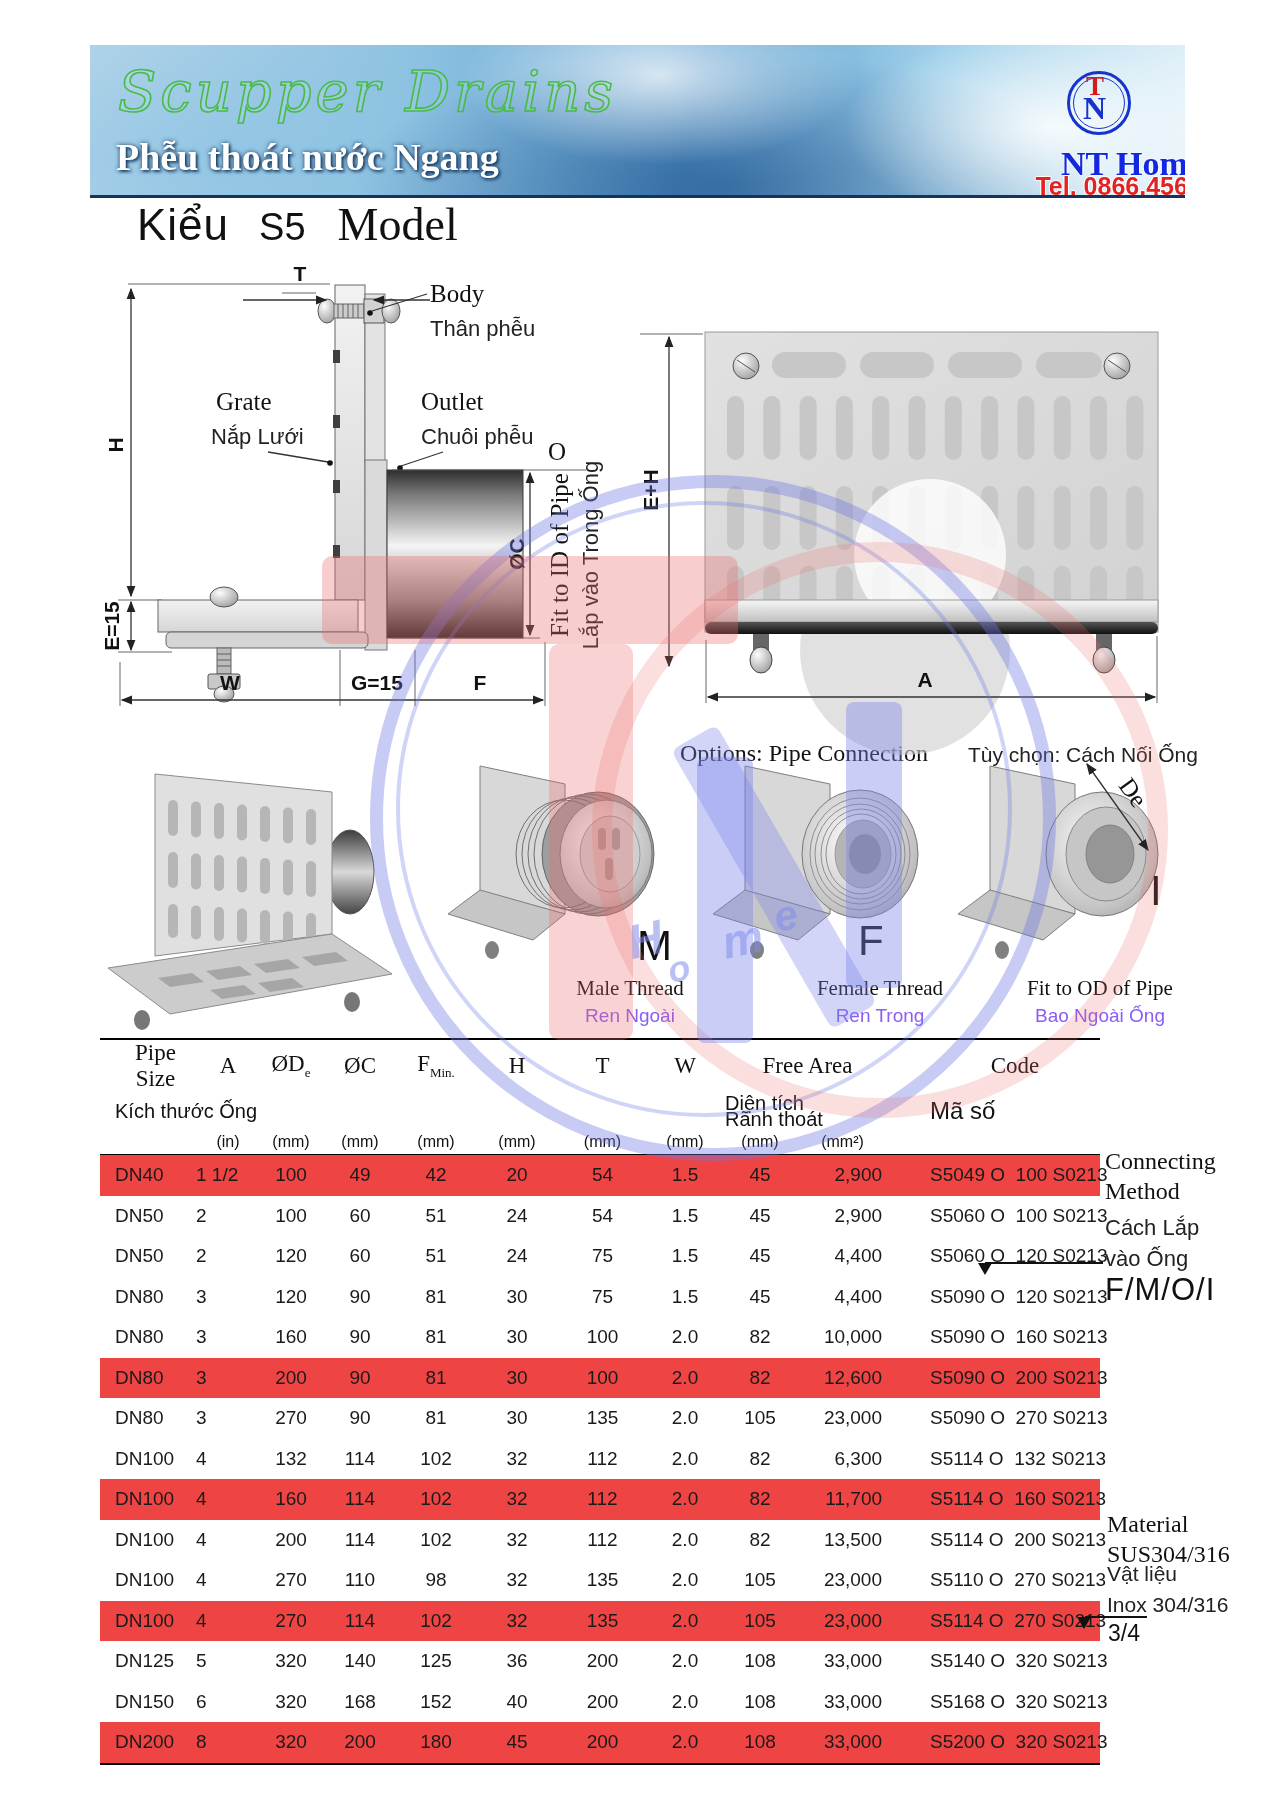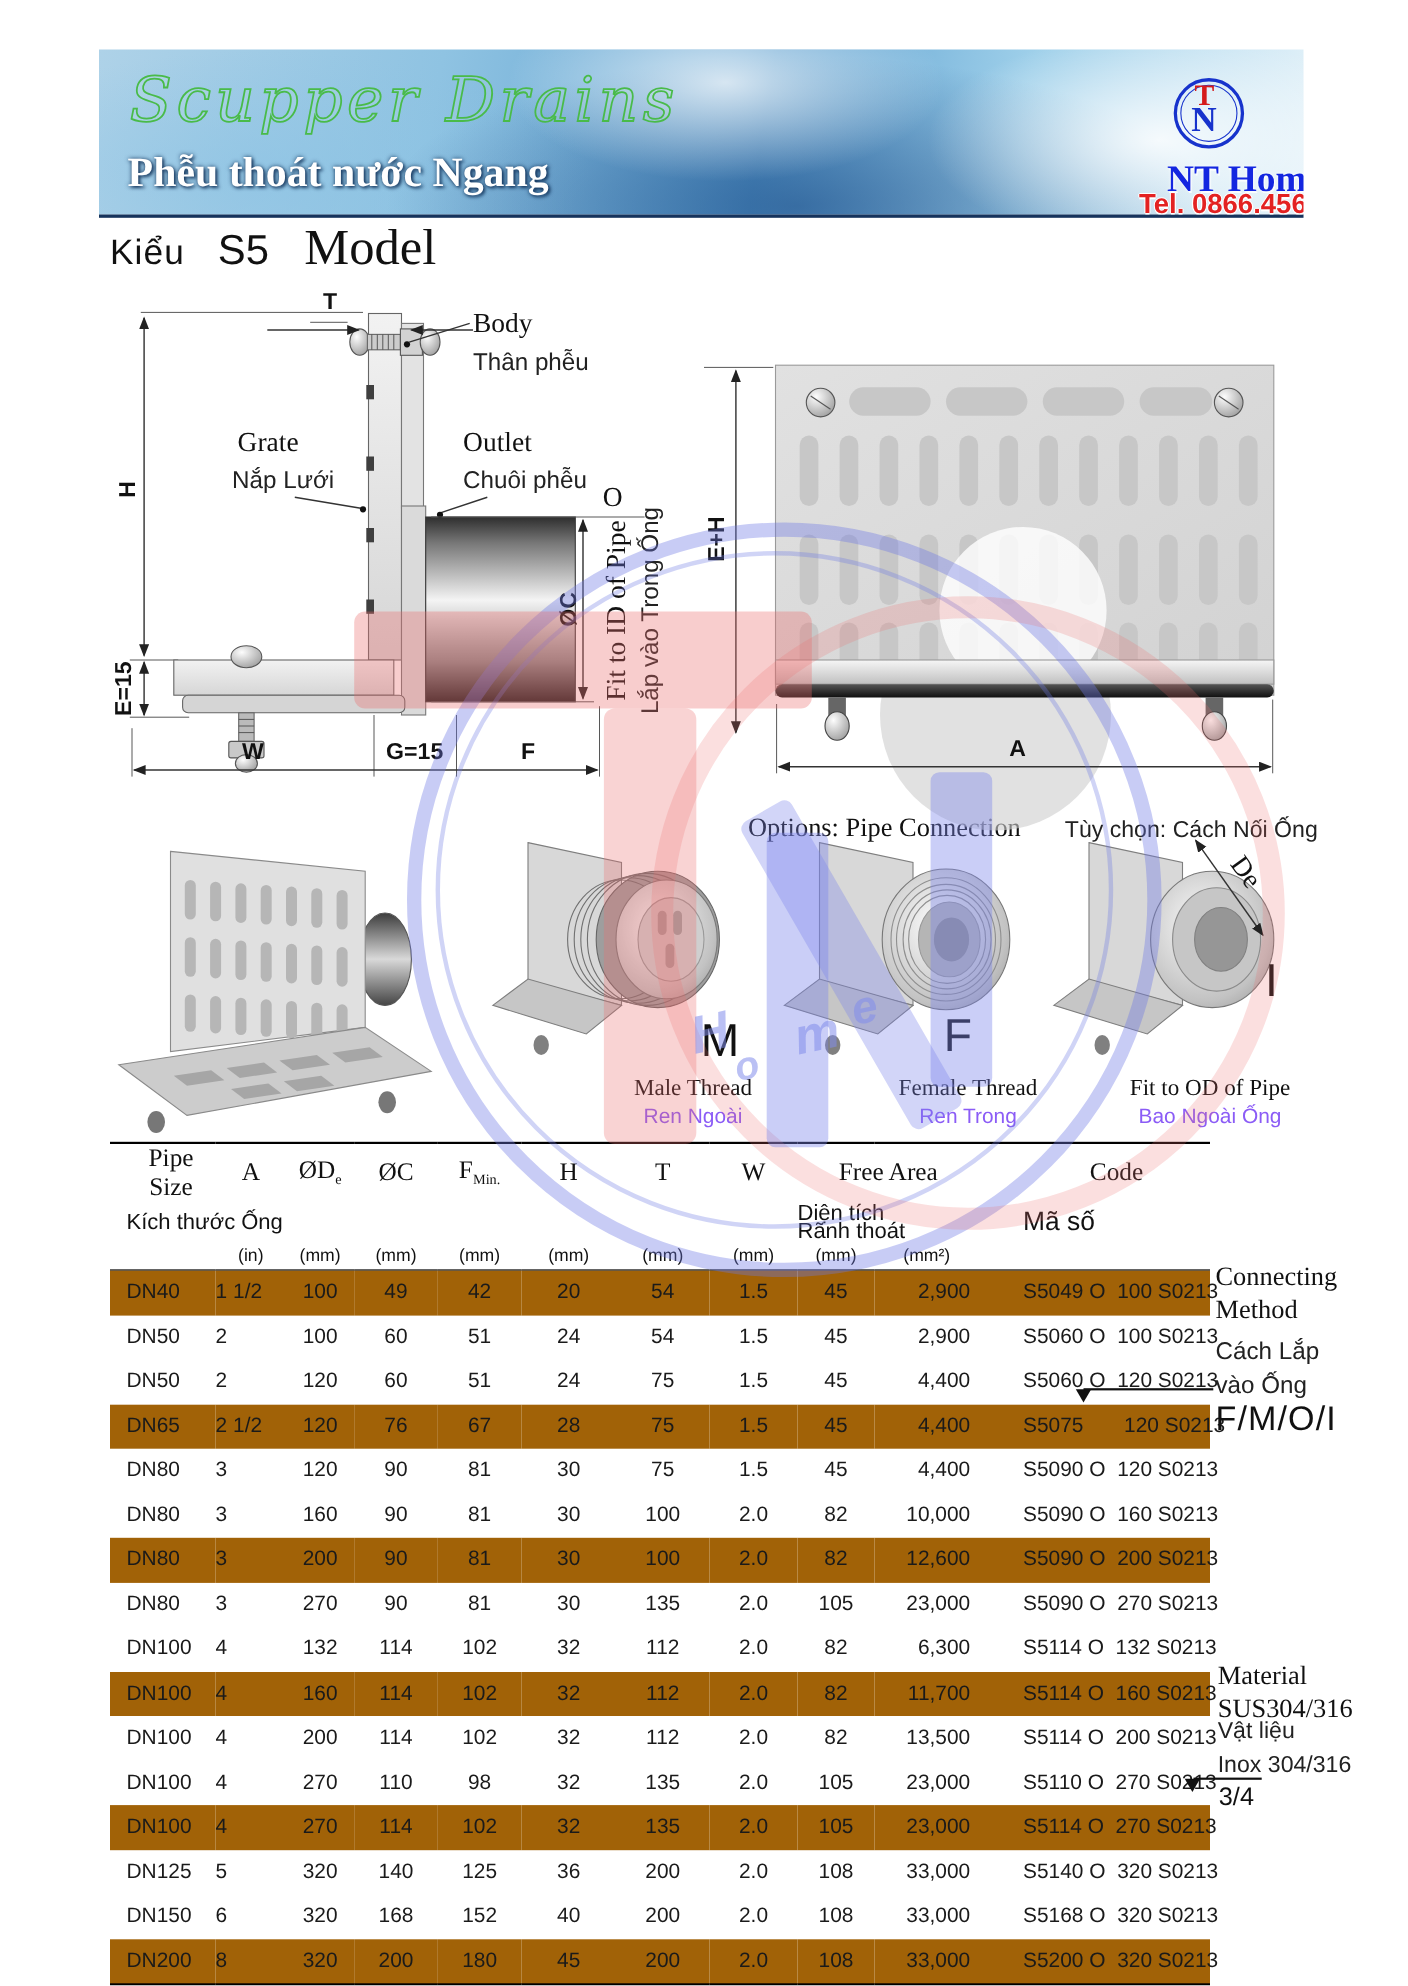--- a/index.html
+++ b/index.html
@@ -30,21 +30,21 @@
     font-size:32px;color:#1733cc;}
   #brand{position:absolute;left:912px;top:100px;width:260px;text-align:center;
     font-family:"Liberation Serif","DejaVu Serif",serif;font-weight:bold;font-size:34px;color:#1326e0;
     text-shadow:0 0 3px rgba(255,255,255,.9),1px 1px 0 rgba(255,255,255,.8);}
   #phone{position:absolute;left:912px;top:127px;width:268px;text-align:center;
     font-weight:bold;font-size:25px;color:#e32222;
     text-shadow:-1px 0 #fff,1px 0 #fff,0 -1px #fff,0 1px #fff;}
 
   
   #model-line{position:absolute;left:100px;top:198px;}
-  #model-line .kieu{font-size:32px;letter-spacing:1px;}
+  #model-line .kieu{font-size:44px;letter-spacing:1px;margin-left:37px;}
   #model-line .s5{font-size:38px;margin-left:30px;}
   #model-line .mdl{font-family:"Liberation Serif","DejaVu Serif",serif;font-size:46px;margin-left:32px;}
 
   
   svg{position:absolute;left:0;top:0;}
   svg text{fill:#111;}
   .dim{font-family:"Liberation Sans","DejaVu Sans",sans-serif;font-weight:bold;font-size:21px;}
   .lblser{font-family:"Liberation Serif","DejaVu Serif",serif;font-size:25px;}
   .lblsan{font-family:"Liberation Sans","DejaVu Sans",sans-serif;font-size:22px;fill:#222;}
   .dln{stroke:#333;stroke-width:1.3;fill:none;}
@@ -70,21 +70,21 @@
   .cap-vi{position:absolute;text-align:center;font-size:19px;color:#8b5cf6;}
 
   
   #spec{position:absolute;left:100px;top:1038px;width:1000px;border-collapse:collapse;table-layout:fixed;
         border-top:2.5px solid #000;border-bottom:2px solid #000;z-index:2;}
   #spec th,#spec td{padding:0;font-weight:normal;vertical-align:middle;}
   #spec thead tr.r1 th{height:38px;font-family:"Liberation Serif","DejaVu Serif",serif;font-size:23px;text-align:center;}
   #spec thead tr.r2 th{height:38px;font-size:20px;text-align:left;}
   #spec thead tr.r3 th{height:24px;font-size:16px;text-align:center;border-bottom:1.3px solid #000;}
   #spec tbody td{height:40.5px;font-size:19px;text-align:center;color:#1a1a1a;}
-  #spec tbody tr.shaded{background:#a16207;}
+  #spec tbody tr.shaded{background:#ef4444;}
   #spec .al{text-align:left;}
   #spec .dn{padding-left:15px;text-align:left;}
   #spec td.c0{padding-left:15px;text-align:left;}
   #spec td.c1{text-align:left;}
   #spec td.c9{text-align:right;padding-right:8px;}
   #spec td.c10{text-align:left;padding-left:40px;white-space:pre;font-size:19px;}
   #spec .code-h{padding-left:40px;text-align:left;}
   #spec .free-vi{font-size:15px;line-height:16px;text-align:right;padding-right:6px;}
   #spec sub.small{font-size:13px;}
 
@@ -513,33 +513,20 @@
         <td class="c2">120</td>
         <td class="c3">60</td>
         <td class="c4">51</td>
         <td class="c5">24</td>
         <td class="c6">75</td>
         <td class="c7">1.5</td>
         <td class="c8">45</td>
         <td class="c9">4,400</td>
         <td class="c10">S5060 O  120 S0213</td>
       </tr>
-      <tr class="shaded">
-        <td class="c0">DN65</td>
-        <td class="c1">2 1/2</td>
-        <td class="c2">120</td>
-        <td class="c3">76</td>
-        <td class="c4">67</td>
-        <td class="c5">28</td>
-        <td class="c6">75</td>
-        <td class="c7">1.5</td>
-        <td class="c8">45</td>
-        <td class="c9">4,400</td>
-        <td class="c10">S5075       120 S0213</td>
-      </tr>
       <tr>
         <td class="c0">DN80</td>
         <td class="c1">3</td>
         <td class="c2">120</td>
         <td class="c3">90</td>
         <td class="c4">81</td>
         <td class="c5">30</td>
         <td class="c6">75</td>
         <td class="c7">1.5</td>
         <td class="c8">45</td>

